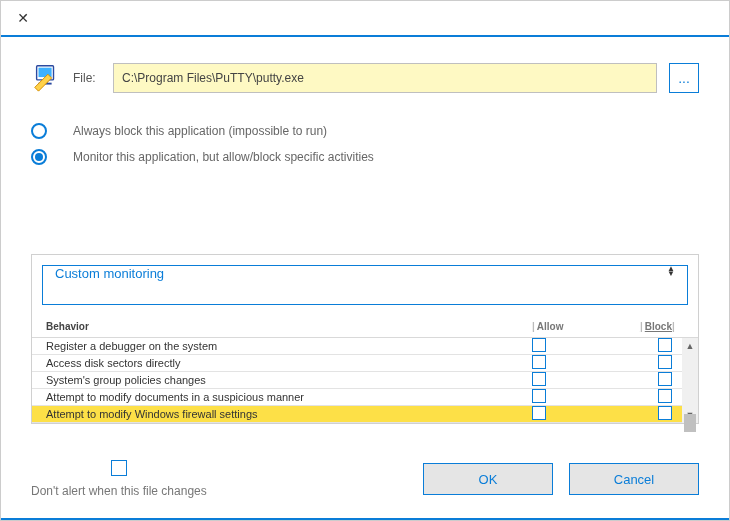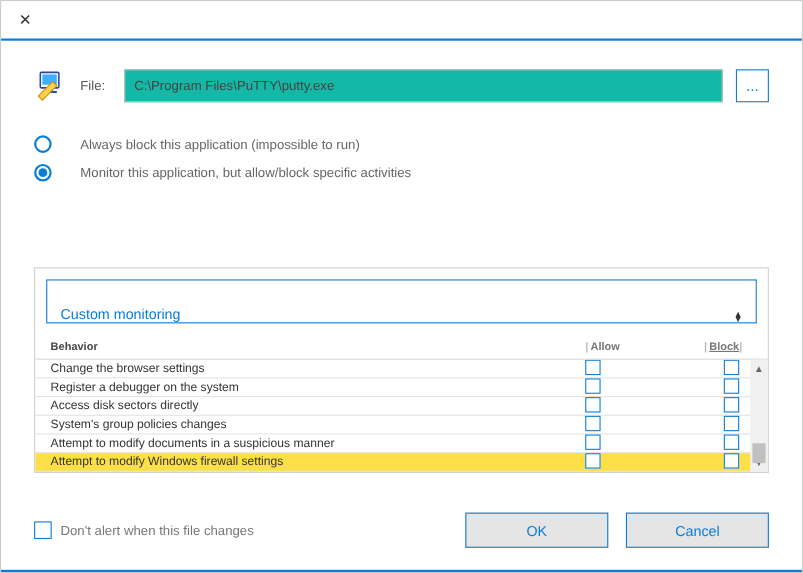--- a/index.html
+++ b/index.html
@@ -5,48 +5,48 @@
   * { box-sizing: border-box; margin: 0; padding: 0; }
   html, body { width: 730px; height: 521px; font-family: "Segoe UI", Arial, sans-serif; font-size: 12px; color: #333; background: #fff; overflow: hidden; }
   .window { width: 730px; height: 521px; border: 1px solid #ccc; display: flex; flex-direction: column; }
   .titlebar { height: 36px; display: flex; align-items: center; padding: 0 12px; border-bottom: 2px solid #0a7dd8; }
   .titlebar .title { font-size: 16px; color: #333; flex: 1; }
   .titlebar .close { width: 20px; text-align: center; font-size: 14px; color: #333; cursor: pointer; }
   .content { flex: 1; padding: 26px 30px 0 30px; display: flex; flex-direction: column; }
   .filerow { display: flex; align-items: center; gap: 12px; margin-bottom: 30px; }
   .app-icon { width: 30px; height: 30px; flex-shrink: 0; }
   .file-label { font-size: 12px; color: #555; width: 28px; }
-  .file-input { flex: 1; height: 30px; border: 1px solid #bfbfbf; padding: 0 8px; font-size: 12px; color: #444; background: #14b8a6; }
+  .file-input { flex: 1; height: 30px; border: 1px solid #bfbfbf; padding: 0 8px; font-size: 12px; color: #444; background: #fef9c3; }
   .browse-btn { width: 30px; height: 30px; border: 1px solid #0a7dd8; background: #fff; color: #0a7dd8; font-size: 14px; cursor: pointer; display:flex; align-items:center; justify-content:center; }
   .radios { margin-bottom: 30px; }
   .radio-row { display: flex; align-items: center; gap: 26px; margin-bottom: 10px; font-size: 12px; color: #666; cursor: pointer; }
   .radio { width: 16px; height: 16px; border: 2px solid #0a7dd8; border-radius: 50%; position: relative; flex-shrink: 0; }
   .radio.checked::after { content: ""; position: absolute; width: 8px; height: 8px; background: #0a7dd8; border-radius: 50%; top: 2px; left: 2px; }
   .panel { border: 1px solid #d0d0d0; padding: 0; margin-top: auto; margin-bottom: 20px; }
-  .dropdown { height: 40px; border: 1px solid #0a7dd8; margin: 10px; display: flex; align-items: flex-end; padding: 0 12px; color: #0a7dd8; font-size: 13px; cursor: pointer; position: relative; }
+  .dropdown { height: 40px; border: 1px solid #0a7dd8; margin: 10px; display: flex; align-items: flex-start; padding: 0 12px; color: #0a7dd8; font-size: 13px; cursor: pointer; position: relative; }
   .dropdown .sort-icon { margin-left: auto; display:flex; flex-direction:column; line-height:5px; font-size:8px; color:#333; }
   .grid-header { display: flex; padding: 0 10px; font-size: 10px; color: #444; font-weight: 600; height: 22px; align-items: center; }
   .col-behavior { flex: 1; padding-left: 4px; }
   .col-allow { width: 70px; text-align: left; color:#777; }
   .col-block { width: 70px; text-align: right; color:#777;text-decoration:underline; }
   .col-scroll { width: 16px; }
   .sep { color: #bbb; margin-right: 2px; }
   .grid-body { position: relative; border-top: 1px solid #d9d9d9; }
   .grid-rows { max-height: 102px; overflow: hidden; }
   .grid-row { display: flex; align-items: center; padding: 0 10px; height: 17px; font-size: 11px; color: #333; border-bottom: 1px solid #e3e3e3; }
   .grid-row.hover { background: #fde047; }
   .grid-row .col-behavior { padding-left: 4px; }
   .cb { width: 14px; height: 14px; border: 1px solid #0a7dd8; background: #fff; display:inline-block; }
   .col-allow .cb, .col-block .cb { margin-left: 0; }
   .scrollbar { position: absolute; right: 0; top: 0; bottom: 0; width: 16px; background: #f0f0f0; display:flex; flex-direction:column; }
   .scroll-arrow { height: 16px; font-size: 9px; color: #666; display:flex; align-items:center; justify-content:center; cursor:pointer; }
   .scroll-track { flex:1; position:relative; }
   .scroll-thumb { position:absolute; left:2px; right:2px; top:60px; height:18px; background:#c0c0c0; }
   .footer { display: flex; align-items: center; padding: 16px 30px 20px 30px; }
-  .chk-row { display:flex; align-items:center; gap:8px; font-size:12px; color:#777; cursor:pointer; }
+  .chk-row { display:flex; align-items:center; gap:8px; font-size:12px; color:#777; cursor:pointer;flex-direction:column; }
   .chk { width:16px; height:16px; border:1px solid #0a7dd8; background:#fff; }
   .footer-btns { margin-left:auto; display:flex; gap:16px; }
   .btn { width: 130px; height: 32px; border: 1px solid #0a7dd8; background:#e5e5e5; color:#0a7dd8; font-size:13px; cursor:pointer; display:flex; align-items:center; justify-content:center; }
   .bottom-line { height: 2px; background: #0a7dd8; }
 </style>
 </head>
 <body>
 
 <div class="window">
 
@@ -92,26 +92,20 @@
       </div>
       <div class="grid-header">
         <div class="col-behavior">Behavior</div>
         <div class="col-allow"><span class="sep">|</span><span>Allow</span></div>
         <div class="col-block"><span class="sep">|</span><span>Block</span></div>
         <div class="col-scroll"><span class="sep">|</span></div>
       </div>
       <div class="grid-body">
         <div class="grid-rows">
           <div class="grid-row">
-            <div class="col-behavior">Change the browser settings</div>
-            <div class="col-allow"><span class="cb"></span></div>
-            <div class="col-block"><span class="cb"></span></div>
-            <div class="col-scroll"></div>
-          </div>
-          <div class="grid-row">
             <div class="col-behavior">Register a debugger on the system</div>
             <div class="col-allow"><span class="cb"></span></div>
             <div class="col-block"><span class="cb"></span></div>
             <div class="col-scroll"></div>
           </div>
           <div class="grid-row">
             <div class="col-behavior">Access disk sectors directly</div>
             <div class="col-allow"><span class="cb"></span></div>
             <div class="col-block"><span class="cb"></span></div>
             <div class="col-scroll"></div>

